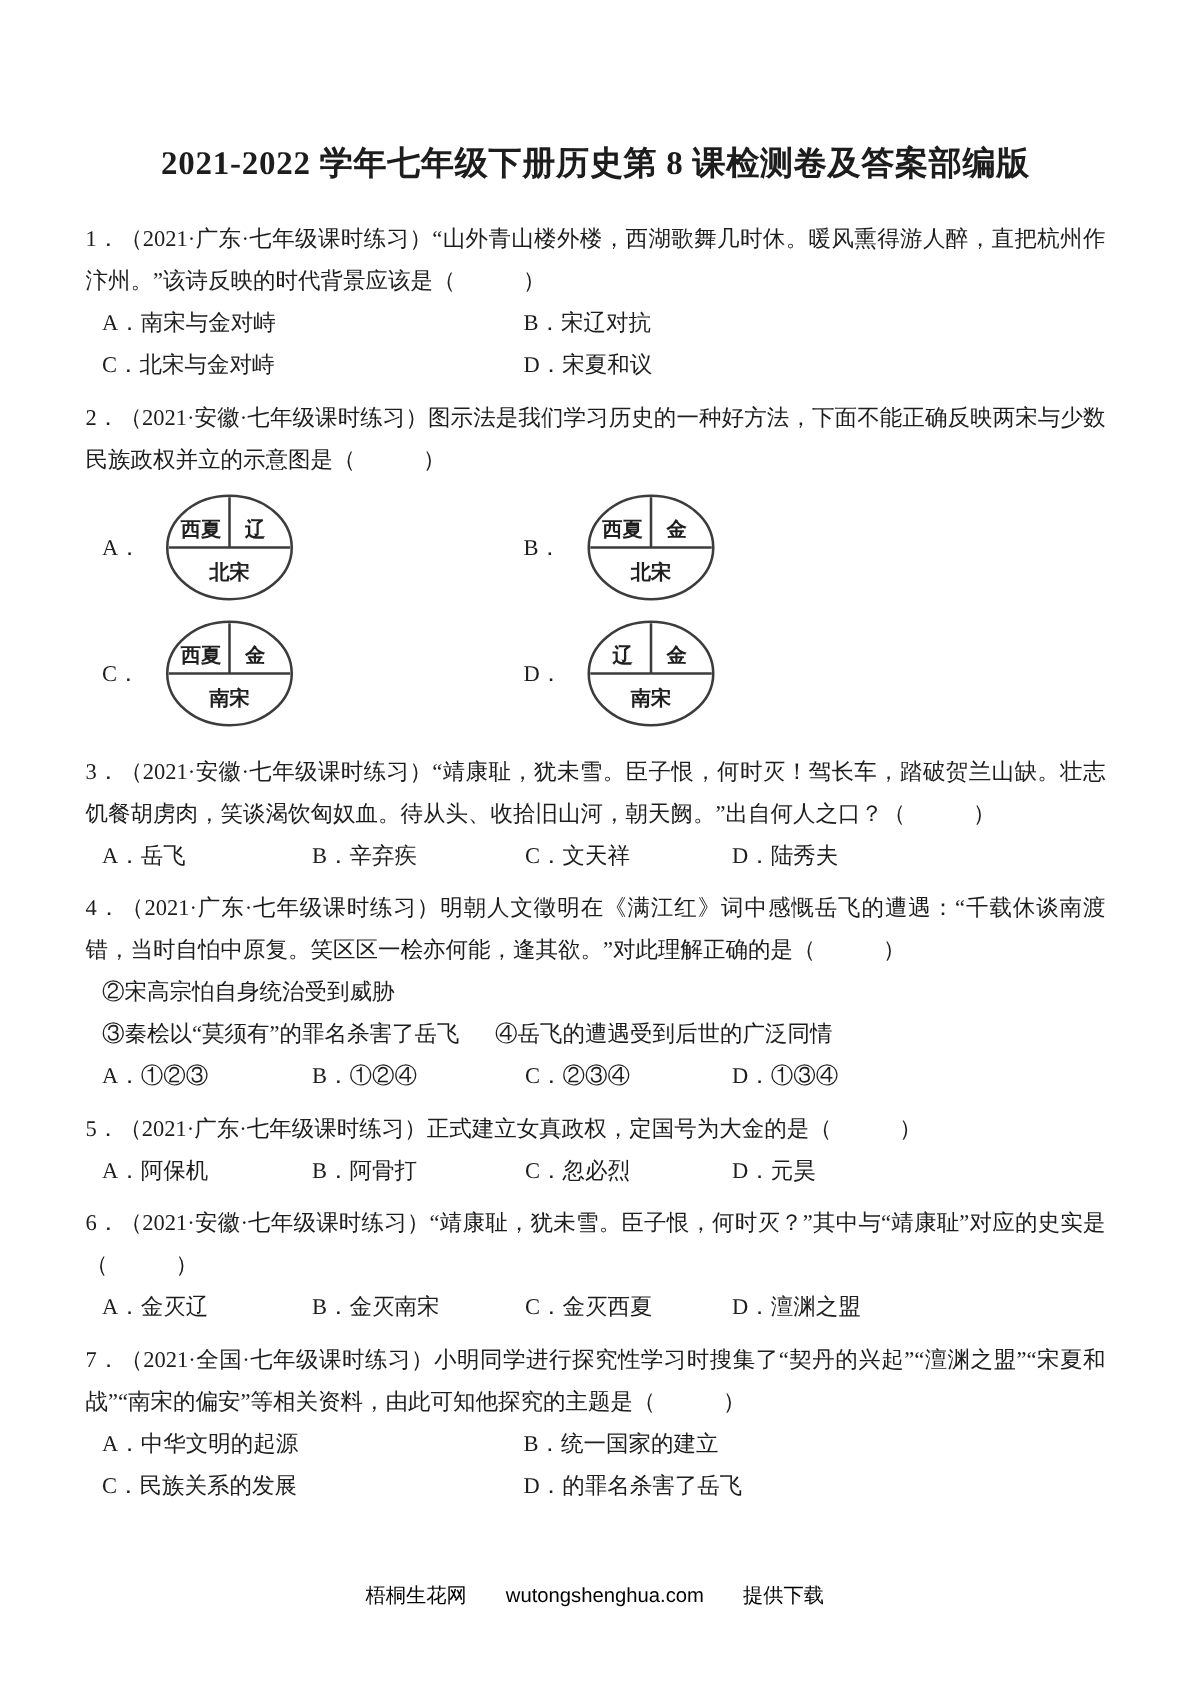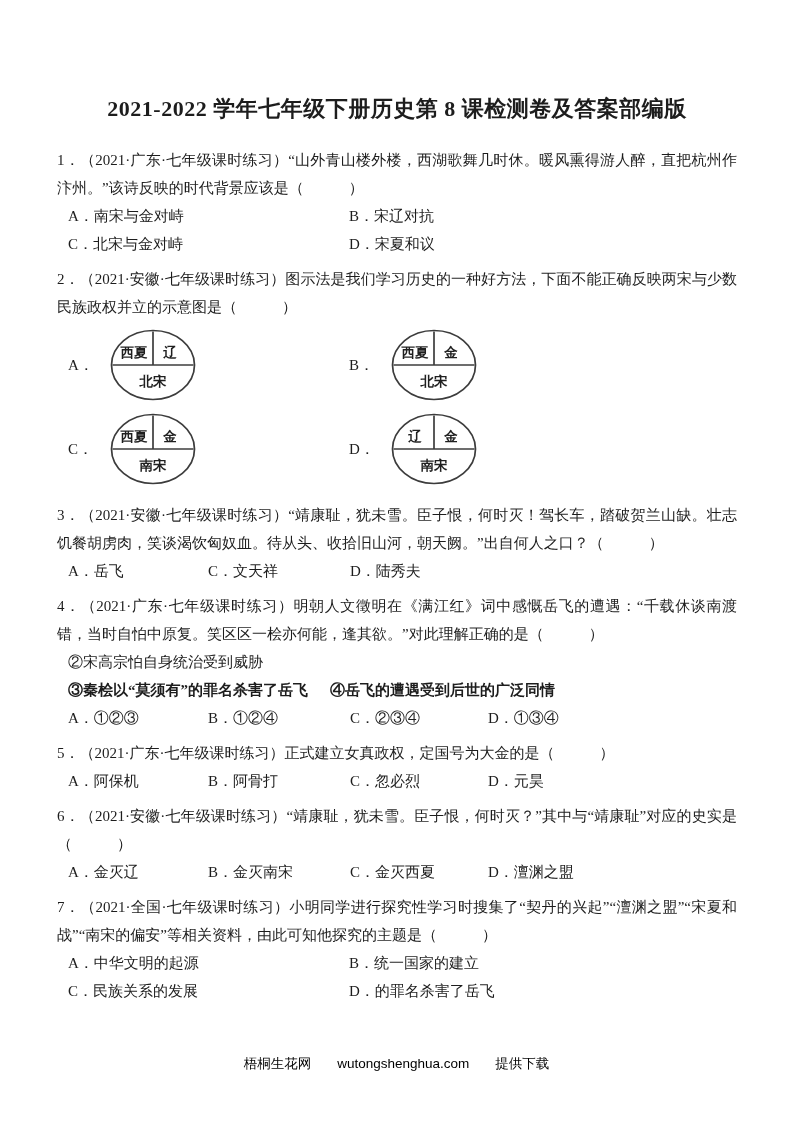--- a/index.html
+++ b/index.html
@@ -34,21 +34,21 @@
     line-height: 28px;
     text-align: justify;
   }
   .opt-grid {
     line-height: 28px;
     padding-left: 11px;
   }
   .cols2 { display: grid; grid-template-columns: 281px 1fr; }
   .cols4 { display: grid; grid-template-columns: 140px 142px 138px 1fr; }
   .sub1 { display: grid; grid-template-columns: 237px 1fr; padding-left: 11px; line-height: 28px; }
-  .sub2 { display: grid; grid-template-columns: 262px 1fr; padding-left: 11px; line-height: 28px; font-weight: bold; }
+  .sub2 { display: grid; grid-template-columns: 262px 1fr; padding-left: 11px; line-height: 28px; }
   .diagram-grid {
     display: grid;
     grid-template-columns: 281px 1fr;
     row-gap: 8px;
     padding-left: 11px;
     margin: 6px 0 14px 0;
   }
   .diagram-option {
     display: flex;
     align-items: center;
@@ -150,20 +150,21 @@
         </svg>
       </div>
 
     </div>
   </section>
 
   <section class="question">
     <p class="stem">3．（2021·安徽·七年级课时练习）“靖康耻，犹未雪。臣子恨，何时灭！驾长车，踏破贺兰山缺。壮志饥餐胡虏肉，笑谈渴饮匈奴血。待从头、收拾旧山河，朝天阙。”出自何人之口？（　　　）</p>
     <div class="opt-grid cols4">
       <span class="opt">A．岳飞</span>
+      <span class="opt">B．辛弃疾</span>
       <span class="opt">C．文天祥</span>
       <span class="opt">D．陆秀夫</span>
     </div>
   </section>
 
   <section class="question">
     <p class="stem">4．（2021·广东·七年级课时练习）明朝人文徵明在《满江红》词中感慨岳飞的遭遇：“千载休谈南渡错，当时自怕中原复。笑区区一桧亦何能，逢其欲。”对此理解正确的是（　　　）</p>
     <div class="sub1">
       <span>②宋高宗怕自身统治受到威胁</span>
     </div>

